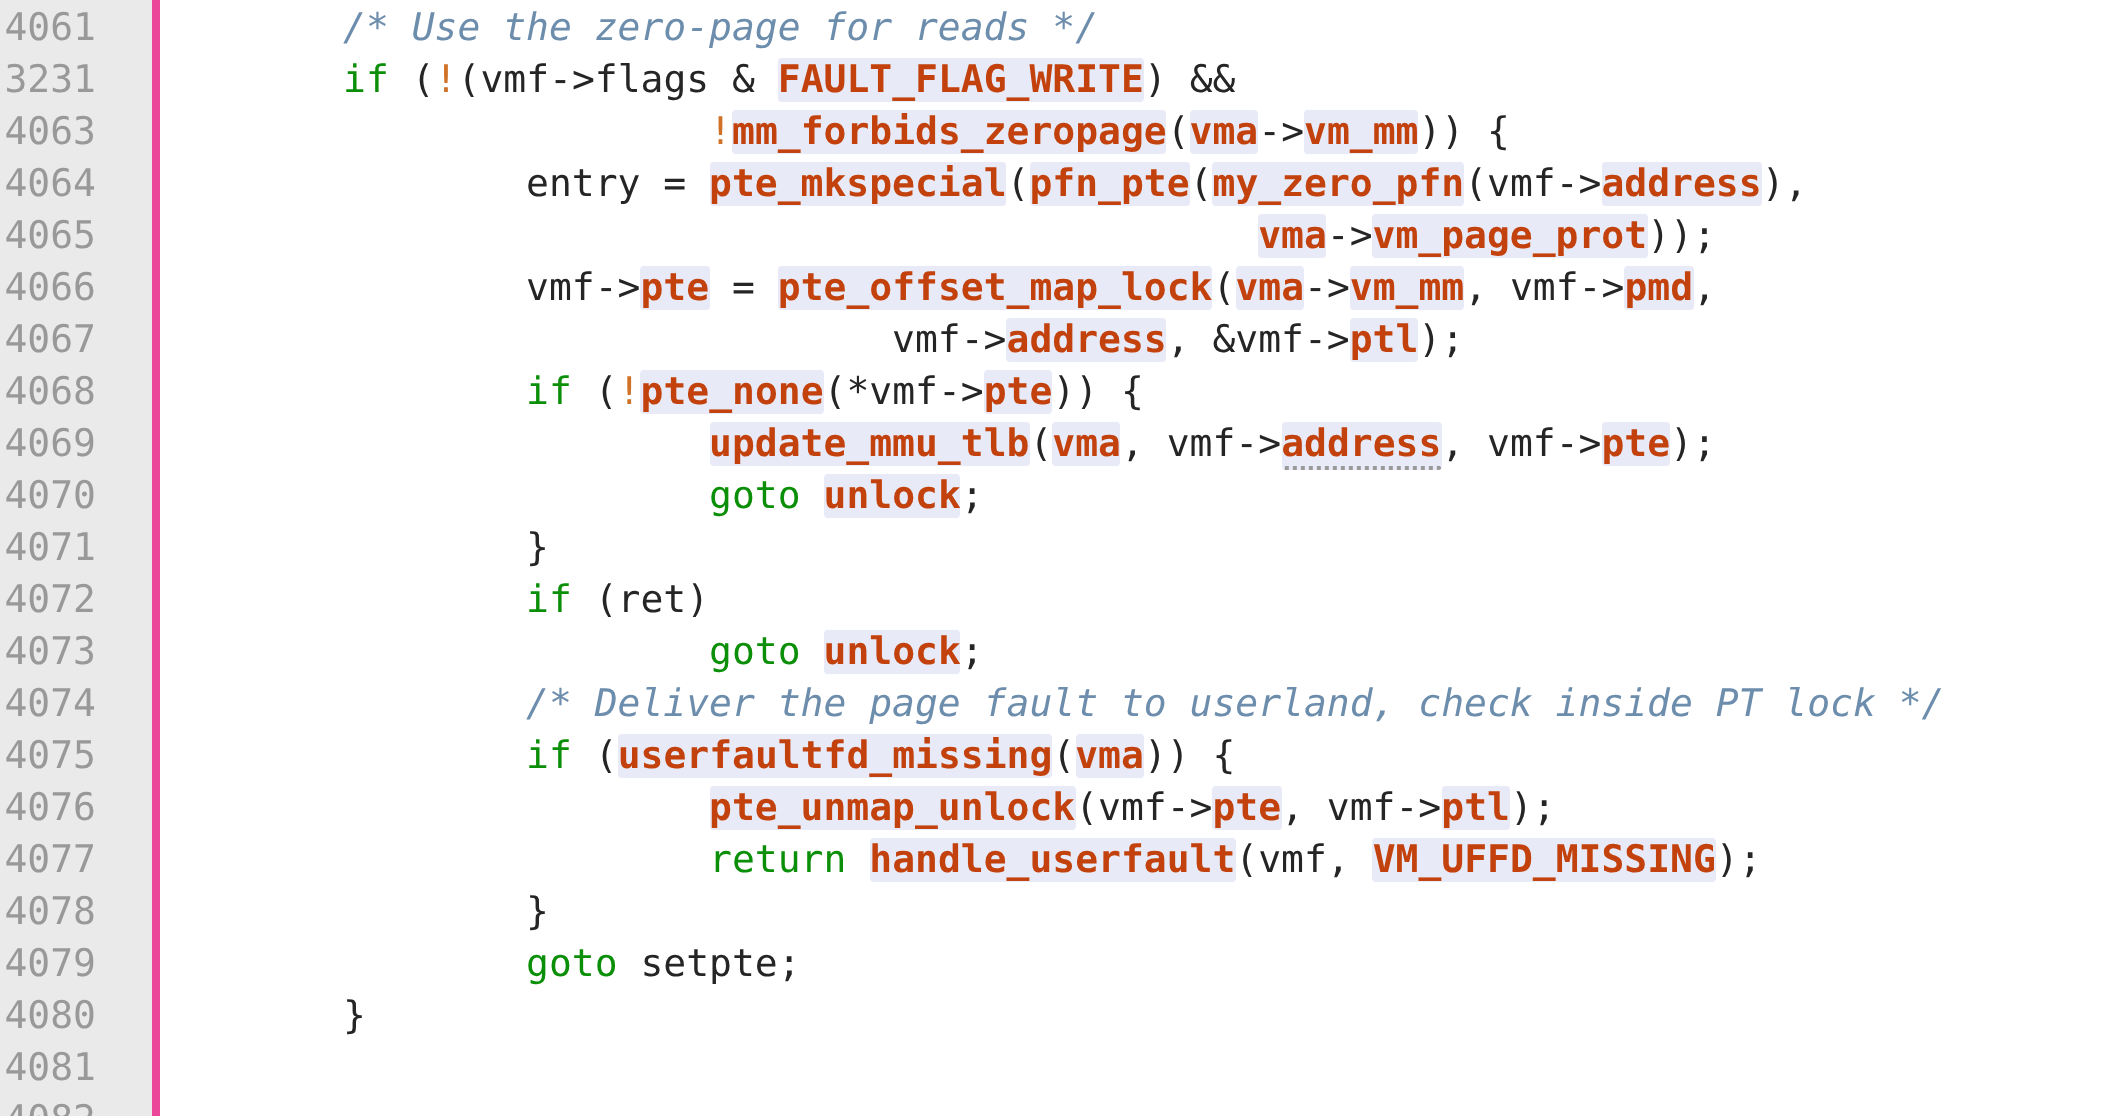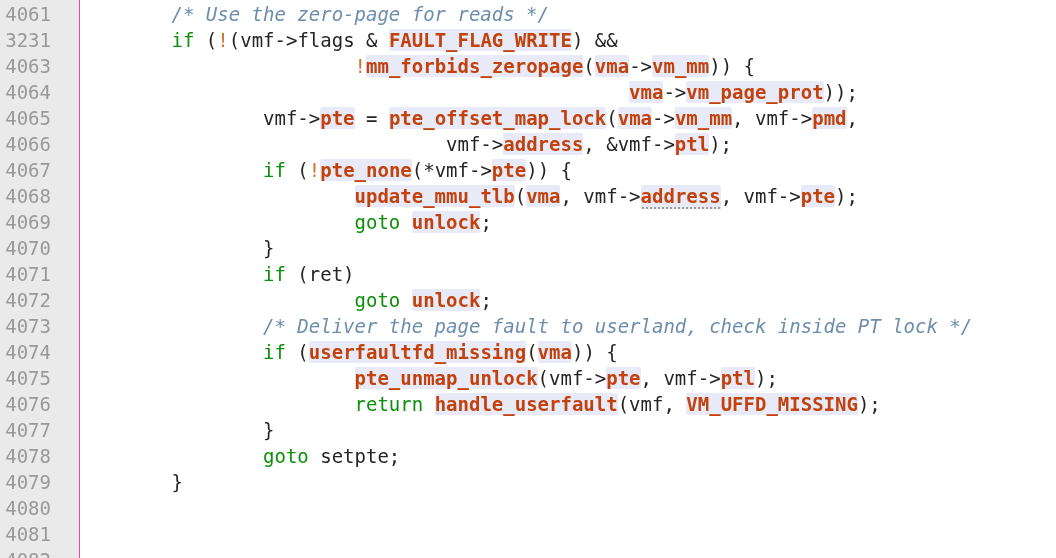--- a/index.html
+++ b/index.html
@@ -11,21 +11,21 @@
     display: flex;
     font-family: "DejaVu Sans Mono", monospace;
     font-size: 19px;
     line-height: 26px;
     background: #ffffff;
   }
   .gutter {
     flex: 0 0 80px;
     width: 80px;
     background: #eaeaea;
-    border-right: 1px solid #ec4899;
+    border-right: 4px solid #ec4899;
     box-sizing: border-box;
     padding-top: 1px;
     text-align: right;
     color: #999999;
     user-select: none;
   }
   .line-number {
     height: 26px;
     padding-right: 28px;
     cursor: pointer;
@@ -80,20 +80,21 @@
       <div class="line-number">4078</div>
       <div class="line-number">4079</div>
       <div class="line-number">4080</div>
       <div class="line-number">4081</div>
       <div class="line-number">4082</div>
     </div>
   <div class="code-area" id="code-area">
       <div class="code-line"><span class="tok-p">	</span><span class="tok-c">/* Use the zero-page for reads */</span></div>
       <div class="code-line"><span class="tok-p">	</span><span class="tok-k">if</span><span class="tok-p"> (</span><span class="tok-o">!</span><span class="tok-p">(vmf-&gt;flags &amp; </span><span class="tok-i">FAULT_FLAG_WRITE</span><span class="tok-p">) &amp;&amp;</span></div>
       <div class="code-line"><span class="tok-p">			</span><span class="tok-o">!</span><span class="tok-i">mm_forbids_zeropage</span><span class="tok-p">(</span><span class="tok-i">vma</span><span class="tok-p">-&gt;</span><span class="tok-i">vm_mm</span><span class="tok-p">)) {</span></div>
+      <div class="code-line"><span class="tok-p">		entry = </span><span class="tok-i">pte_mkspecial</span><span class="tok-p">(</span><span class="tok-i">pfn_pte</span><span class="tok-p">(</span><span class="tok-i">my_zero_pfn</span><span class="tok-p">(vmf-&gt;</span><span class="tok-i">address</span><span class="tok-p">),</span></div>
       <div class="code-line"><span class="tok-p">						</span><span class="tok-i">vma</span><span class="tok-p">-&gt;</span><span class="tok-i">vm_page_prot</span><span class="tok-p">));</span></div>
       <div class="code-line"><span class="tok-p">		vmf-&gt;</span><span class="tok-i">pte</span><span class="tok-p"> = </span><span class="tok-i">pte_offset_map_lock</span><span class="tok-p">(</span><span class="tok-i">vma</span><span class="tok-p">-&gt;</span><span class="tok-i">vm_mm</span><span class="tok-p">, vmf-&gt;</span><span class="tok-i">pmd</span><span class="tok-p">,</span></div>
       <div class="code-line"><span class="tok-p">				vmf-&gt;</span><span class="tok-i">address</span><span class="tok-p">, &amp;vmf-&gt;</span><span class="tok-i">ptl</span><span class="tok-p">);</span></div>
       <div class="code-line"><span class="tok-p">		</span><span class="tok-k">if</span><span class="tok-p"> (</span><span class="tok-o">!</span><span class="tok-i">pte_none</span><span class="tok-p">(*vmf-&gt;</span><span class="tok-i">pte</span><span class="tok-p">)) {</span></div>
       <div class="code-line"><span class="tok-p">			</span><span class="tok-i">update_mmu_tlb</span><span class="tok-p">(</span><span class="tok-i">vma</span><span class="tok-p">, vmf-&gt;</span><span class="tok-ih">address</span><span class="tok-p">, vmf-&gt;</span><span class="tok-i">pte</span><span class="tok-p">);</span></div>
       <div class="code-line"><span class="tok-p">			</span><span class="tok-k">goto</span><span class="tok-p"> </span><span class="tok-i">unlock</span><span class="tok-p">;</span></div>
       <div class="code-line"><span class="tok-p">		}</span></div>
       <div class="code-line"><span class="tok-p">		</span><span class="tok-k">if</span><span class="tok-p"> (ret)</span></div>
       <div class="code-line"><span class="tok-p">			</span><span class="tok-k">goto</span><span class="tok-p"> </span><span class="tok-i">unlock</span><span class="tok-p">;</span></div>
       <div class="code-line"><span class="tok-p">		</span><span class="tok-c">/* Deliver the page fault to userland, check inside PT lock */</span></div>

